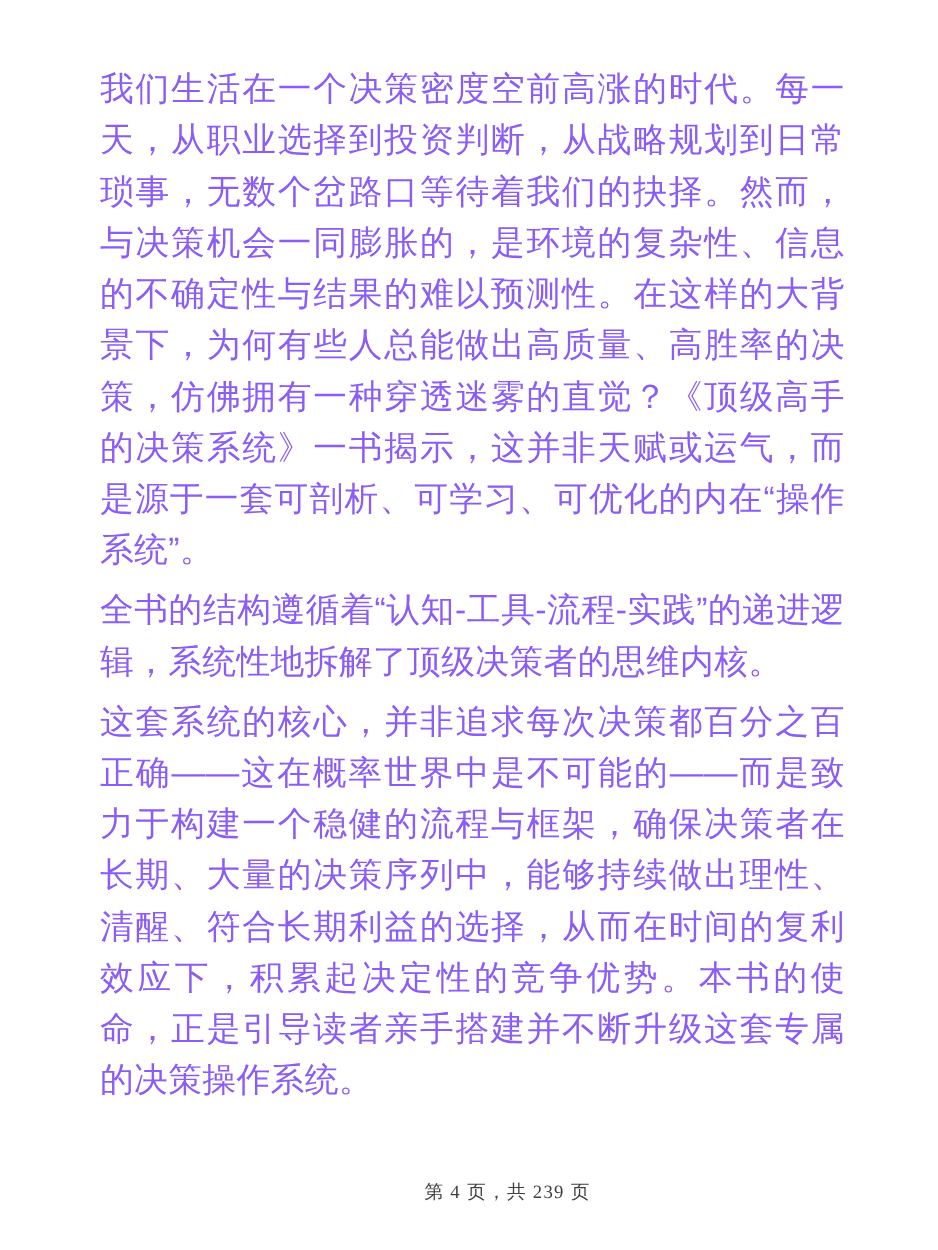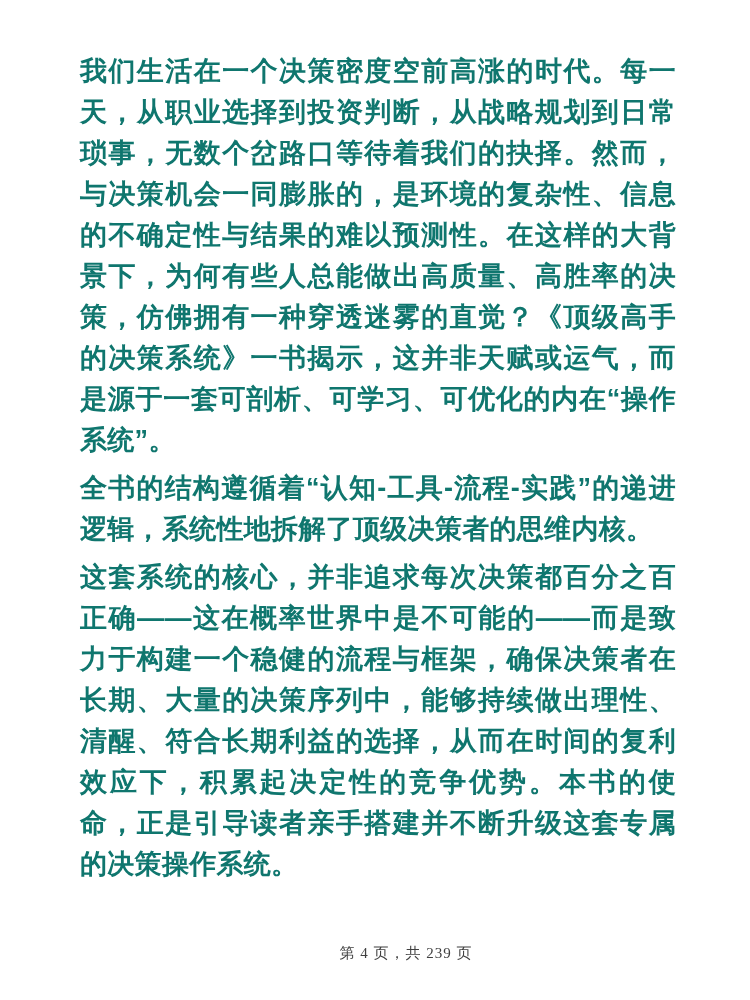--- a/index.html
+++ b/index.html
@@ -17,26 +17,25 @@
   .page {
     position: absolute;
     inset: 0;
     background: #ffffff;
   }
   .content {
     position: absolute;
     left: 80px;
     top: 51px;
     width: 596px;
-    color: #0f766e;
+    color: #8b5cf6;
     font-size: 27px;
     line-height: 41px;
     text-align: justify;
     letter-spacing: 0.3px;
-    font-weight: bold;
   }
   .content p {
     margin: 0 0 7px 0;
     padding: 0;
   }
   .footer {
     position: absolute;
     left: 0;
     width: 750px;
     top: 944px;

